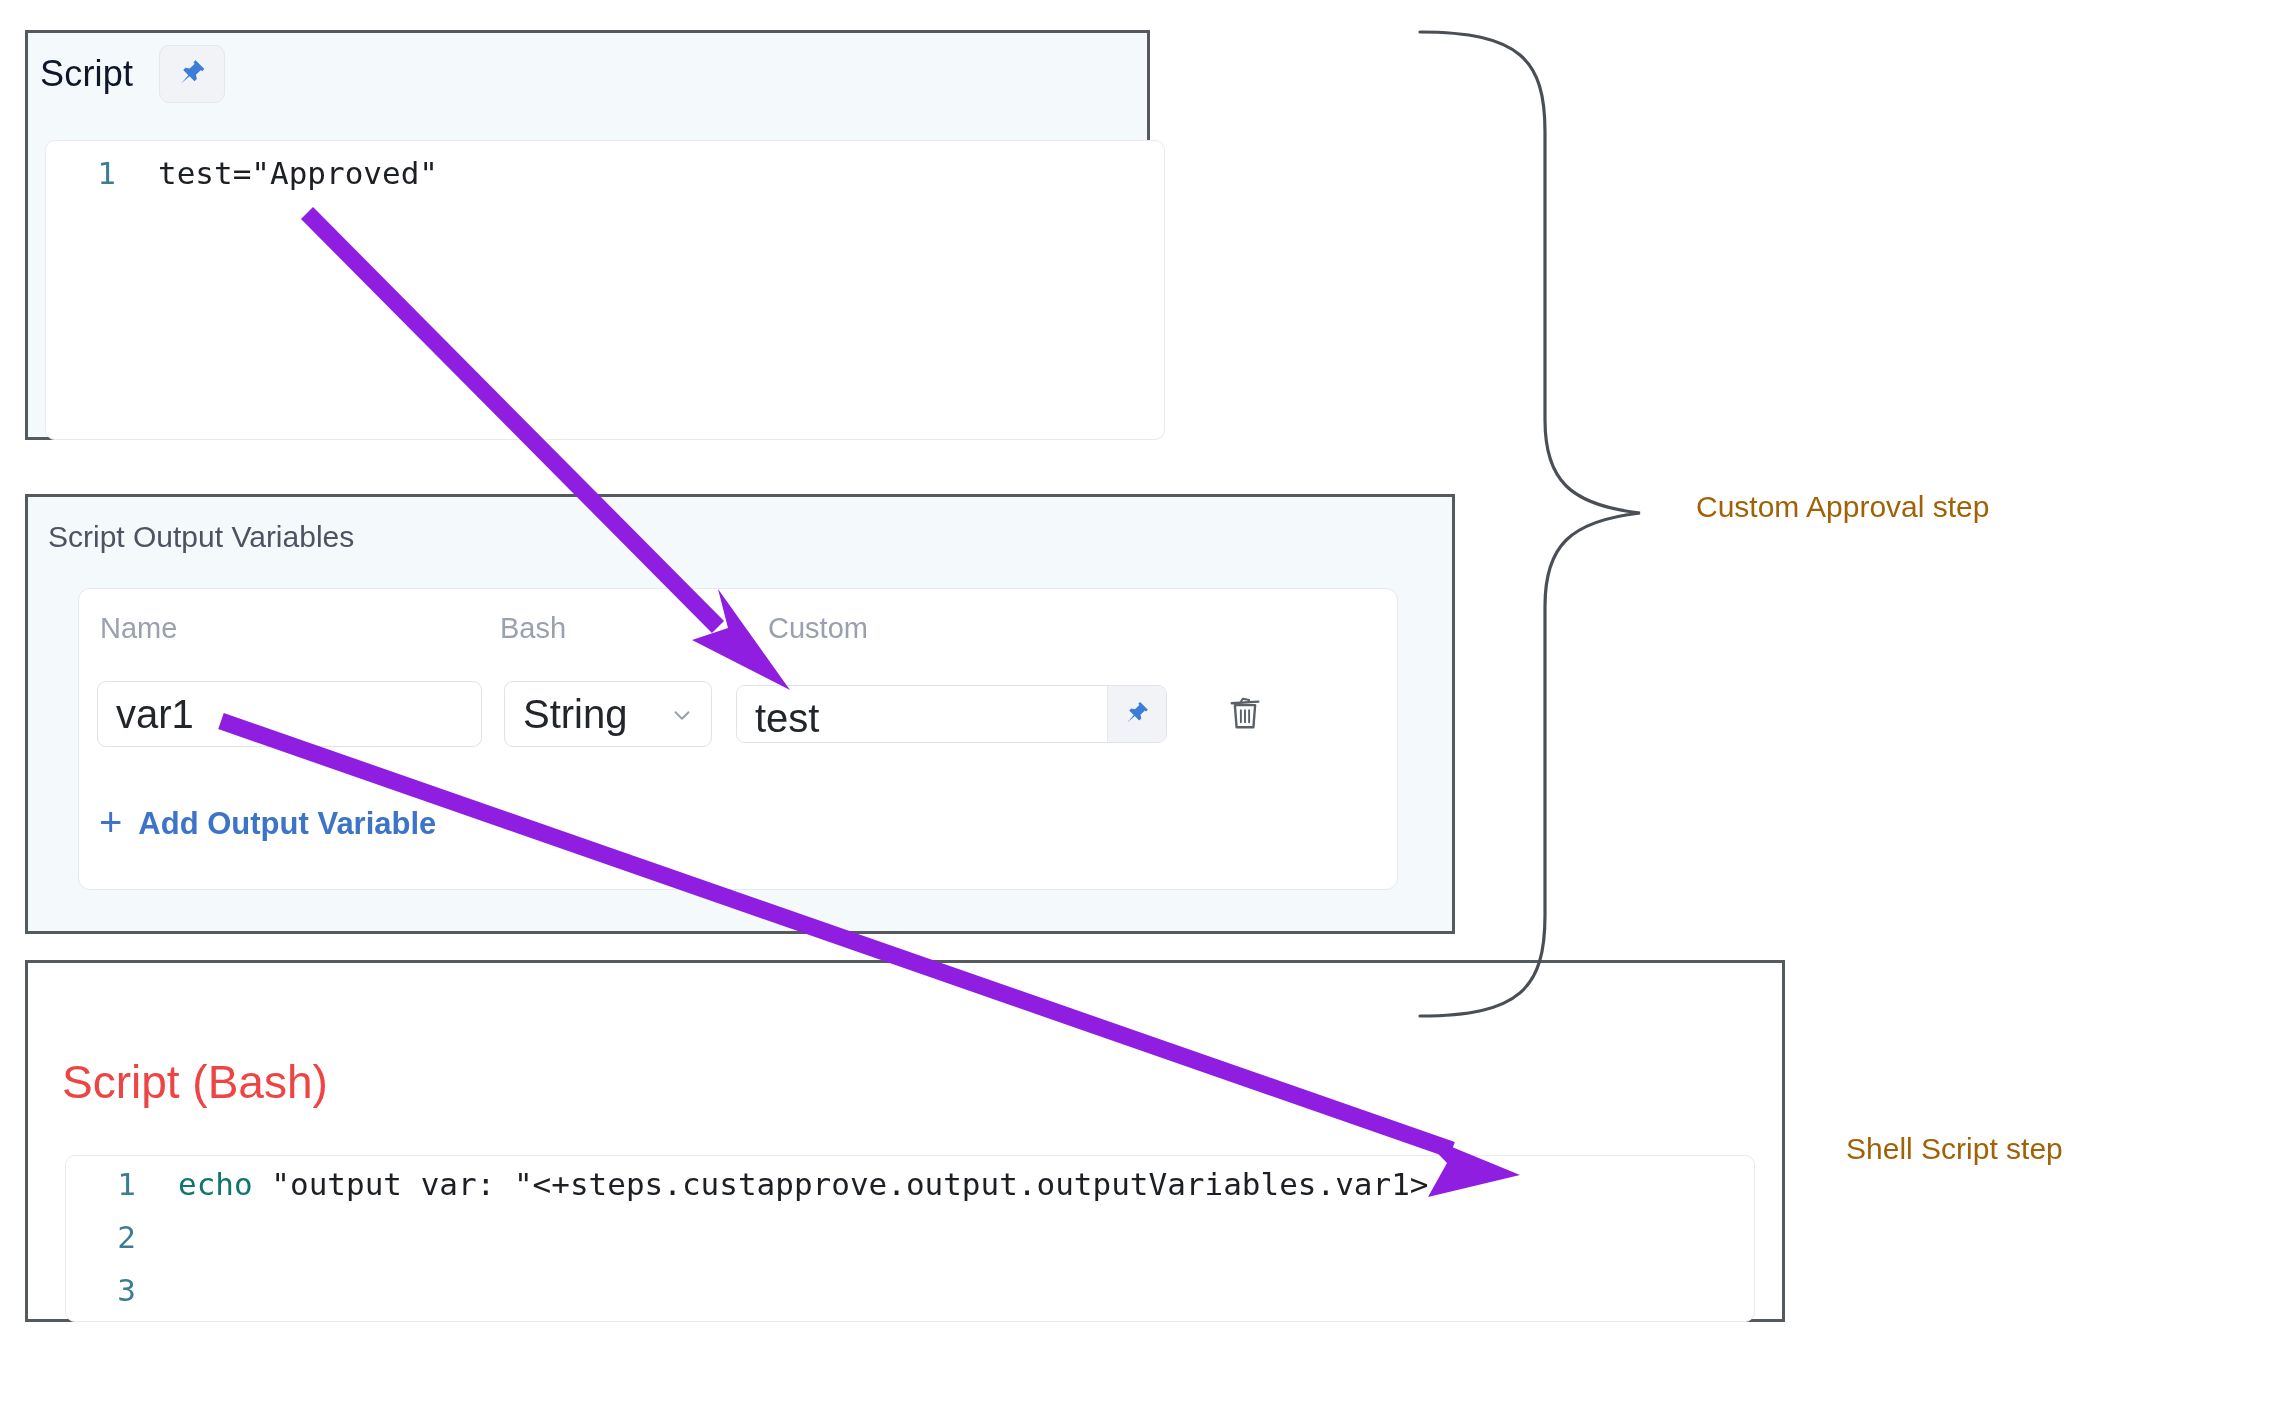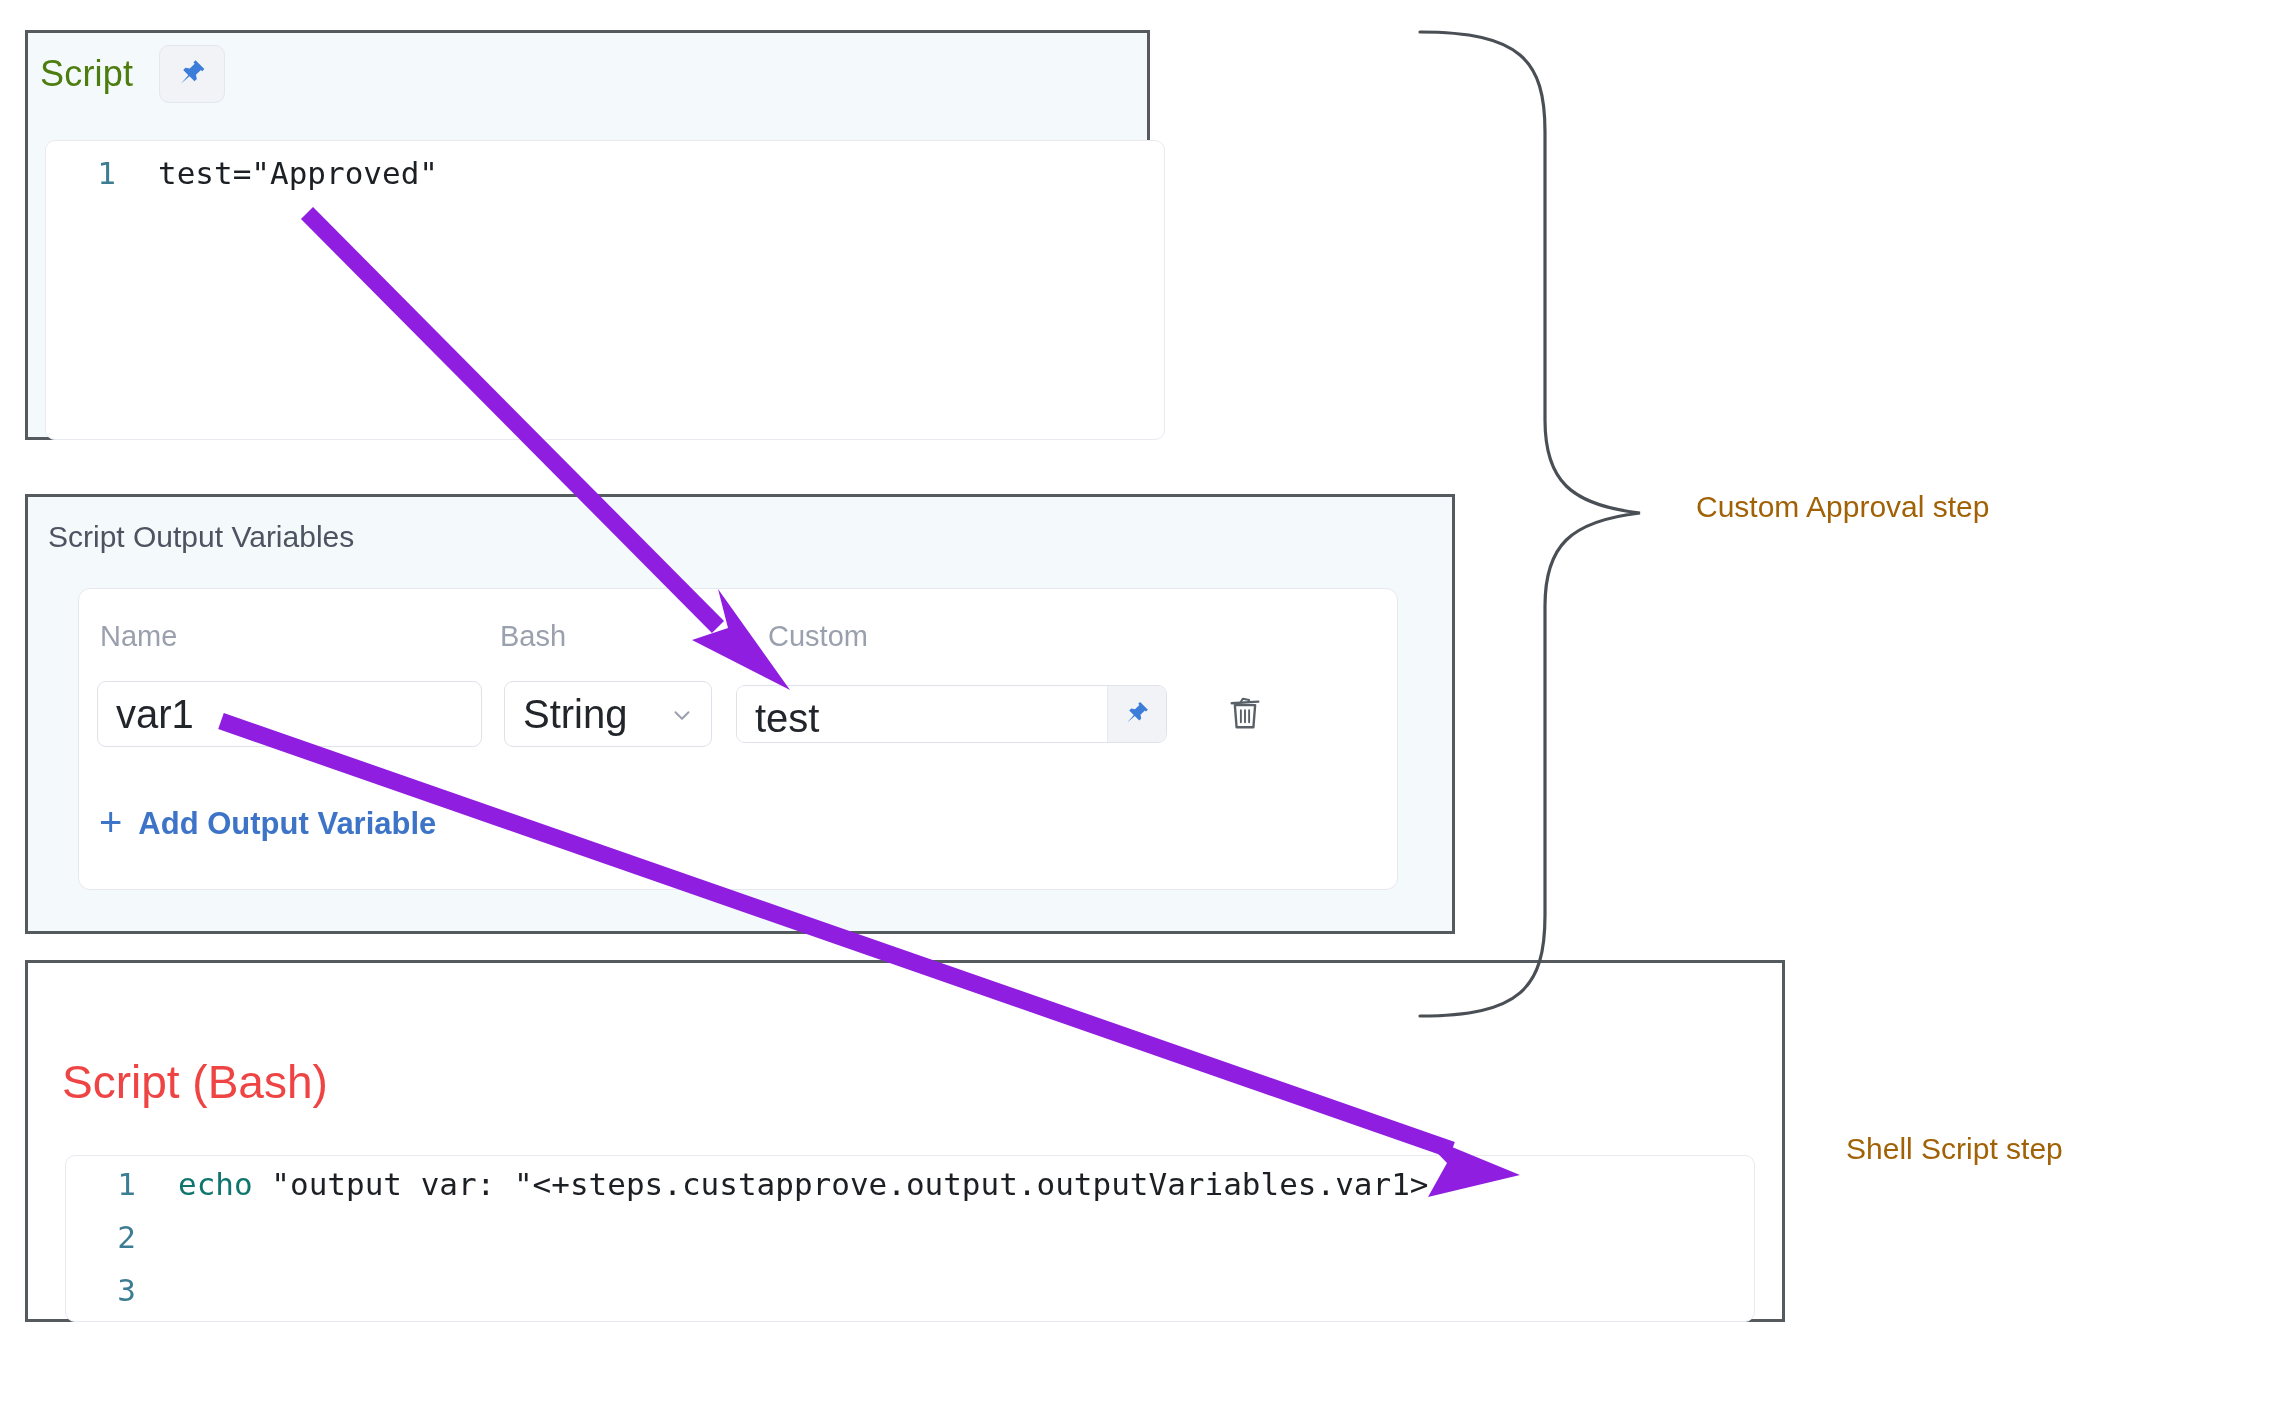--- a/index.html
+++ b/index.html
@@ -31,21 +31,21 @@
   .script-header {
     position: absolute;
     left: 40px;
     top: 45px;
     display: flex;
     align-items: center;
     gap: 26px;
   }
   .script-title {
     font-size: 36px;
-    color: #4d7c0f;
+    color: #0f172a;
     letter-spacing: .2px;
   }
   .pin-btn {
     width: 66px;
     height: 58px;
     border-radius: 10px;
     background: #f1f3f7;
     border: 1px solid #e4e7ee;
     display: flex;
     align-items: center;
@@ -110,21 +110,21 @@
     position: absolute;
     left: 100px;
     top: 612px;
     width: 1270px;
     height: 40px;
   }
   .col-h {
     position: absolute;
     font-size: 29px;
     color: #9aa0ad;
-    top: 8px;
+    top: 0;
   }
   .col-h.name  { left: 0px; }
   .col-h.type  { left: 400px; }
   .col-h.value { left: 668px; }
 
   .var-row {
     position: absolute;
     left: 97px;
     top: 678px;
     height: 72px;

